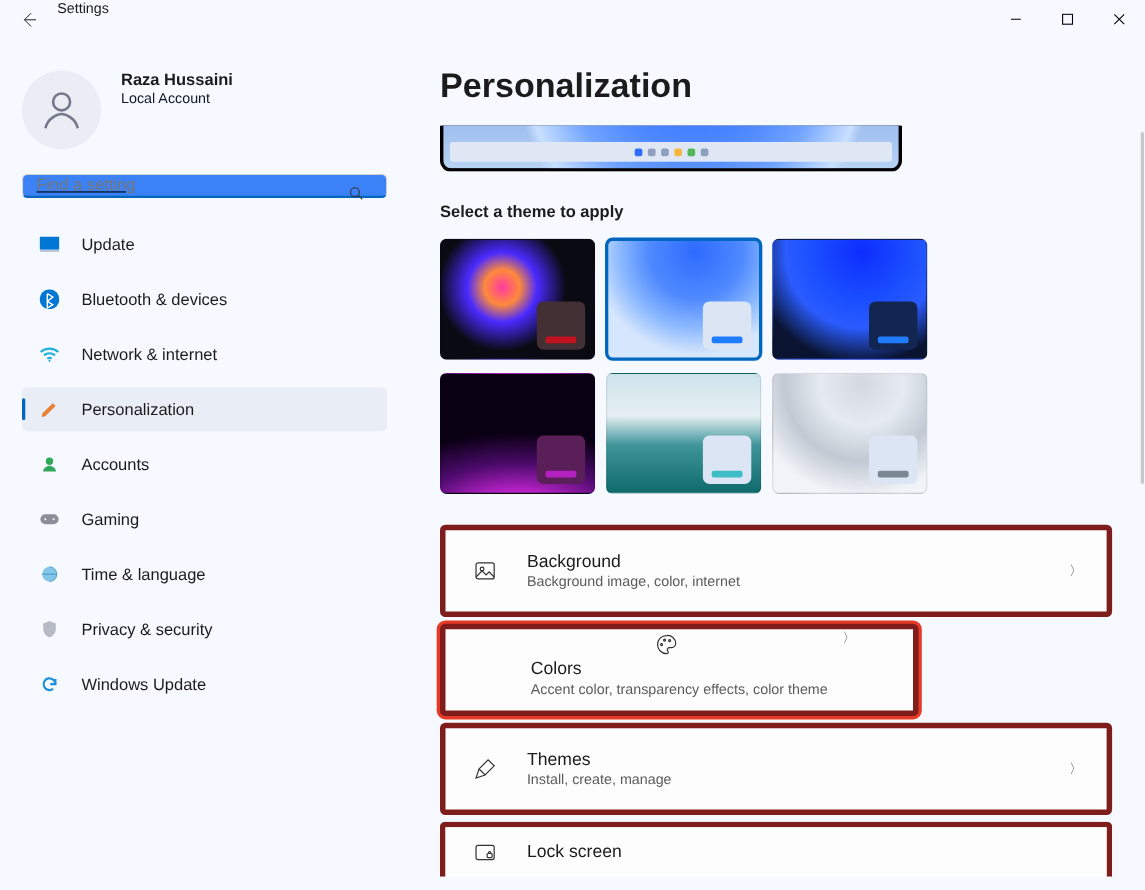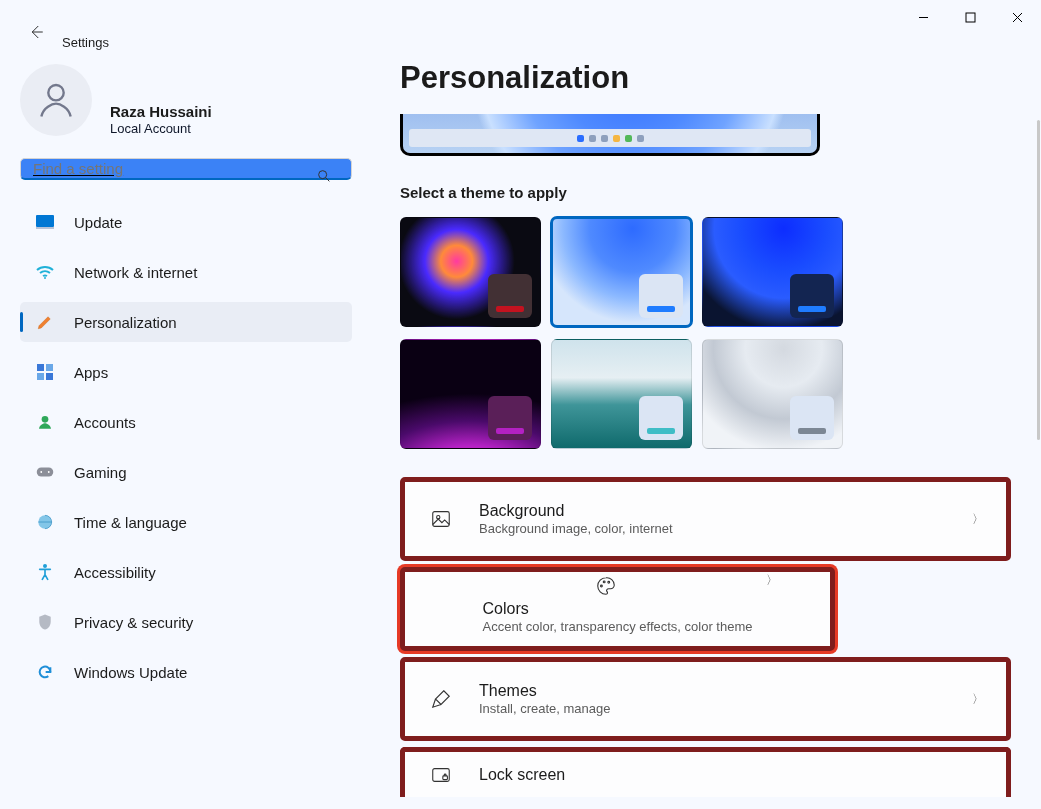--- a/index.html
+++ b/index.html
@@ -8,22 +8,22 @@
     height: 809px;
     background: #f6f9ff;
     overflow: hidden;
     position: relative;
     color: #1b1b1b;
   }
   
   .titlebar {
     height: 50px;
     display: flex;
-    align-items: flex-end;
-    padding-left: 18px;
+    align-items: flex-start;
+    padding-left: 8px;
   }
   .back-arrow {
     width: 36px;
     height: 36px;
     display: flex;
     align-items: center;
     justify-content: center;
     font-size: 16px;
     color: #1b1b1b;
   }
@@ -52,21 +52,21 @@
   }
 
   
   .sidebar {
     width: 370px;
     padding: 14px 18px 0 20px;
     flex-shrink: 0;
   }
   .profile {
     display: flex;
-    align-items: flex-end;
+    align-items: flex-start;
     margin-bottom: 22px;
   }
   .avatar {
     width: 72px;
     height: 72px;
     border-radius: 50%;
     background: #eaedf4;
     display: flex;
     align-items: center;
     justify-content: center;
@@ -331,45 +331,43 @@
         <span class="nav-icon">
           <svg width="18" height="14">
               <rect x="0" y="0" width="18" height="12" rx="1" fill="#0077d4"></rect>
               <rect x="0" y="12" width="18" height="2" fill="#b7c3d8"></rect>
             </svg>
         </span>
         <span>Update</span>
       </li>
       <li class="nav-item">
         <span class="nav-icon">
+          <svg width="18" height="18">
+              <circle cx="9" cy="9" r="9" fill="#0077d4"></circle>
+              <path d="M7 4l5 3-5 4 5 3-5 3V4" stroke="#fff" stroke-width="1.3" fill="none"></path>
+            </svg>
+        </span>
+        <span>Bluetooth &amp; devices</span>
+      </li>
+      <li class="nav-item">
+        <span class="nav-icon">
           <svg width="18" height="14" viewBox="0 0 18 14">
               <path d="M1 5a12 12 0 0116 0M4 8a8 8 0 0110 0M7 11a4 4 0 014 0" stroke="#1fb1d8" stroke-width="2" fill="none"></path>
               <circle cx="9" cy="13" r="1" fill="#1fb1d8"></circle>
             </svg>
         </span>
         <span>Network &amp; internet</span>
       </li>
       <li class="nav-item selected">
         <span class="nav-icon">
           <svg width="18" height="18" viewBox="0 0 24 24">
               <path d="M3 21l4-1 12-12-3-3L4 17l-1 4z" fill="#f08030" stroke="#c06010" stroke-width="0.5"></path>
             </svg>
         </span>
         <span>Personalization</span>
-      </li>
-      <li class="nav-item">
-        <span class="nav-icon">
-          <svg width="16" height="16">
-              <rect x="0" y="0" width="7" height="7" fill="#3a78d8"></rect>
-              <rect x="9" y="0" width="7" height="7" fill="#6aa8e8"></rect>
-              <rect x="0" y="9" width="7" height="7" fill="#6aa8e8"></rect>
-              <rect x="9" y="9" width="7" height="7" fill="#3a78d8"></rect>
-            </svg>
-        </span>
-        <span>Apps</span>
       </li>
       <li class="nav-item">
         <span class="nav-icon">
           <svg width="16" height="16" viewBox="0 0 24 24">
               <circle cx="12" cy="8" r="5" fill="#2fa85a"></circle>
               <path d="M3 22c1-6 7-8 9-8s8 2 9 8" fill="#2fa85a"></path>
             </svg>
         </span>
         <span>Accounts</span>
       </li>
@@ -384,29 +382,20 @@
         <span>Gaming</span>
       </li>
       <li class="nav-item">
         <span class="nav-icon">
           <svg width="16" height="16" viewBox="0 0 24 24">
               <circle cx="12" cy="12" r="10" fill="#83c6e8"></circle>
               <path d="M12 2a10 10 0 010 20M2 12h20" stroke="#2a8abf" stroke-width="1" fill="none"></path>
             </svg>
         </span>
         <span>Time &amp; language</span>
-      </li>
-      <li class="nav-item">
-        <span class="nav-icon">
-          <svg width="16" height="18" viewBox="0 0 24 26">
-              <circle cx="12" cy="4" r="3" fill="#1f9fd8"></circle>
-              <path d="M4 9h16M12 9v8M8 24l4-7 4 7" stroke="#1f9fd8" stroke-width="2.5" fill="none" stroke-linecap="round"></path>
-            </svg>
-        </span>
-        <span>Accessibility</span>
       </li>
       <li class="nav-item">
         <span class="nav-icon">
           <svg width="14" height="16" viewBox="0 0 24 28">
               <path d="M12 1l10 4v8c0 8-5 13-10 14C7 26 2 21 2 13V5l10-4z" fill="#b5bac4"></path>
             </svg>
         </span>
         <span>Privacy &amp; security</span>
       </li>
       <li class="nav-item">

